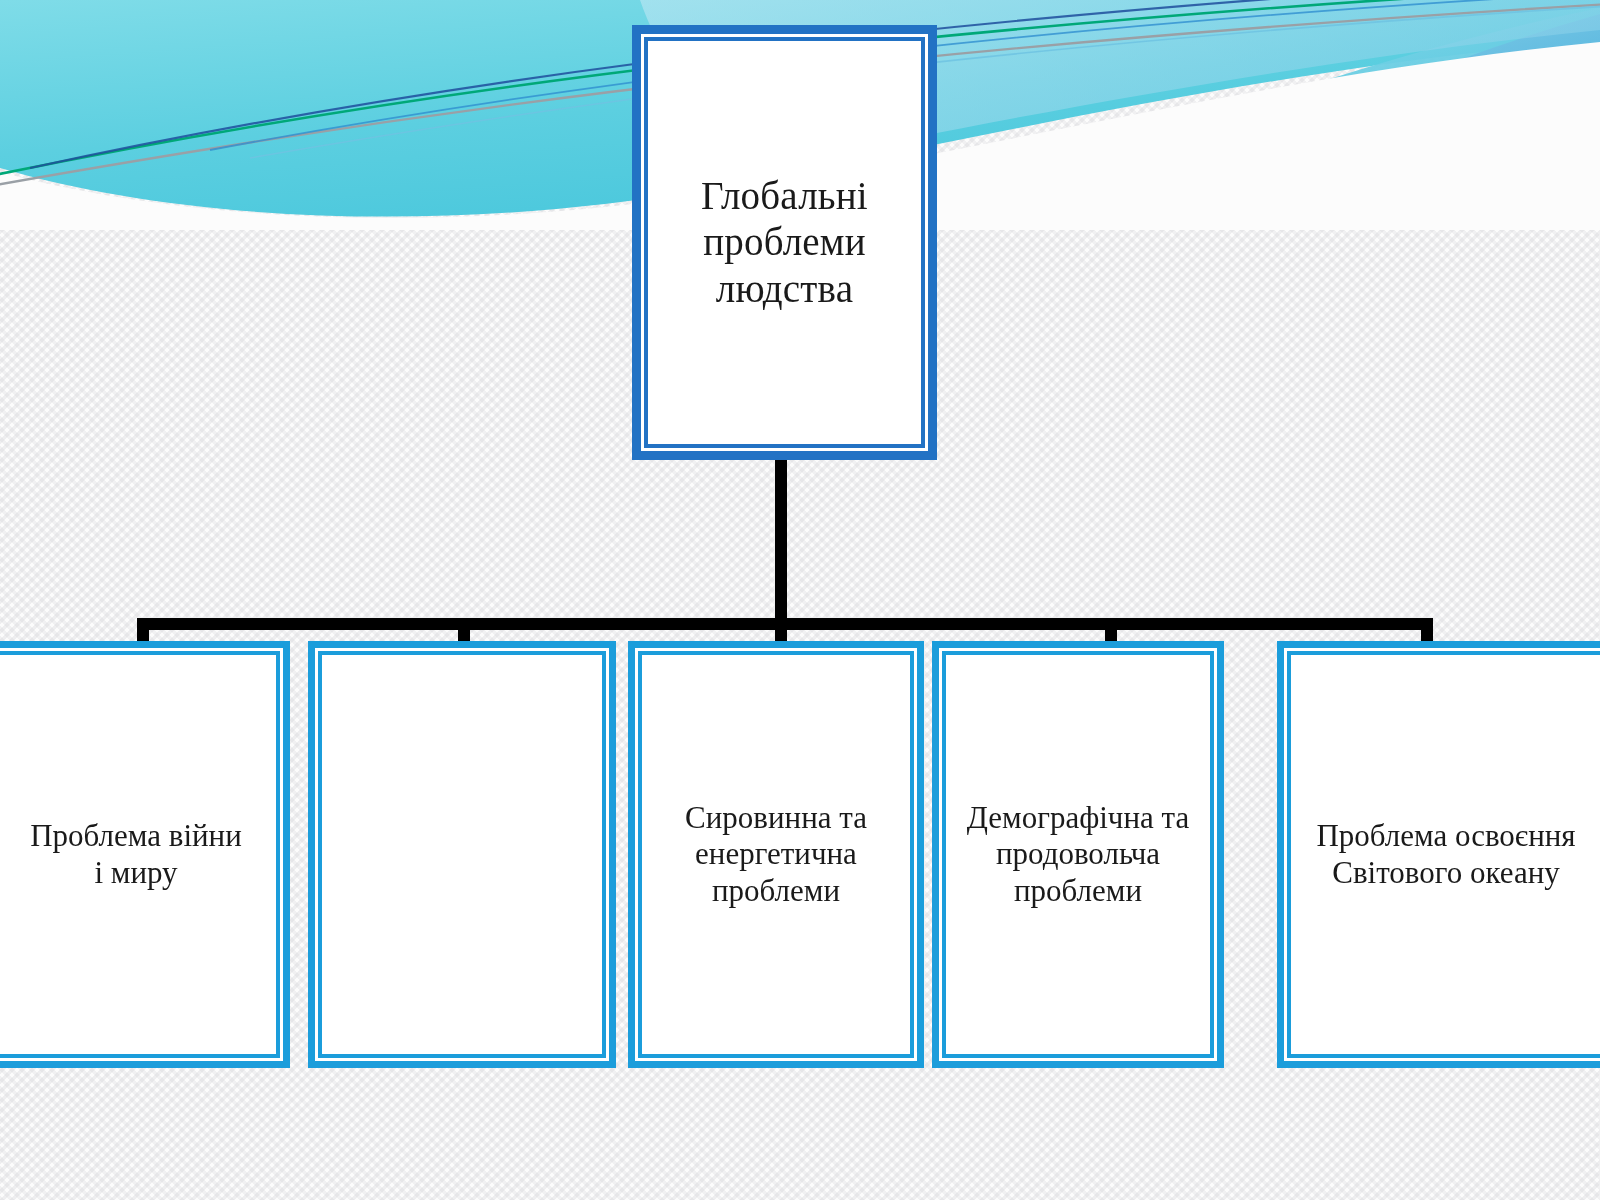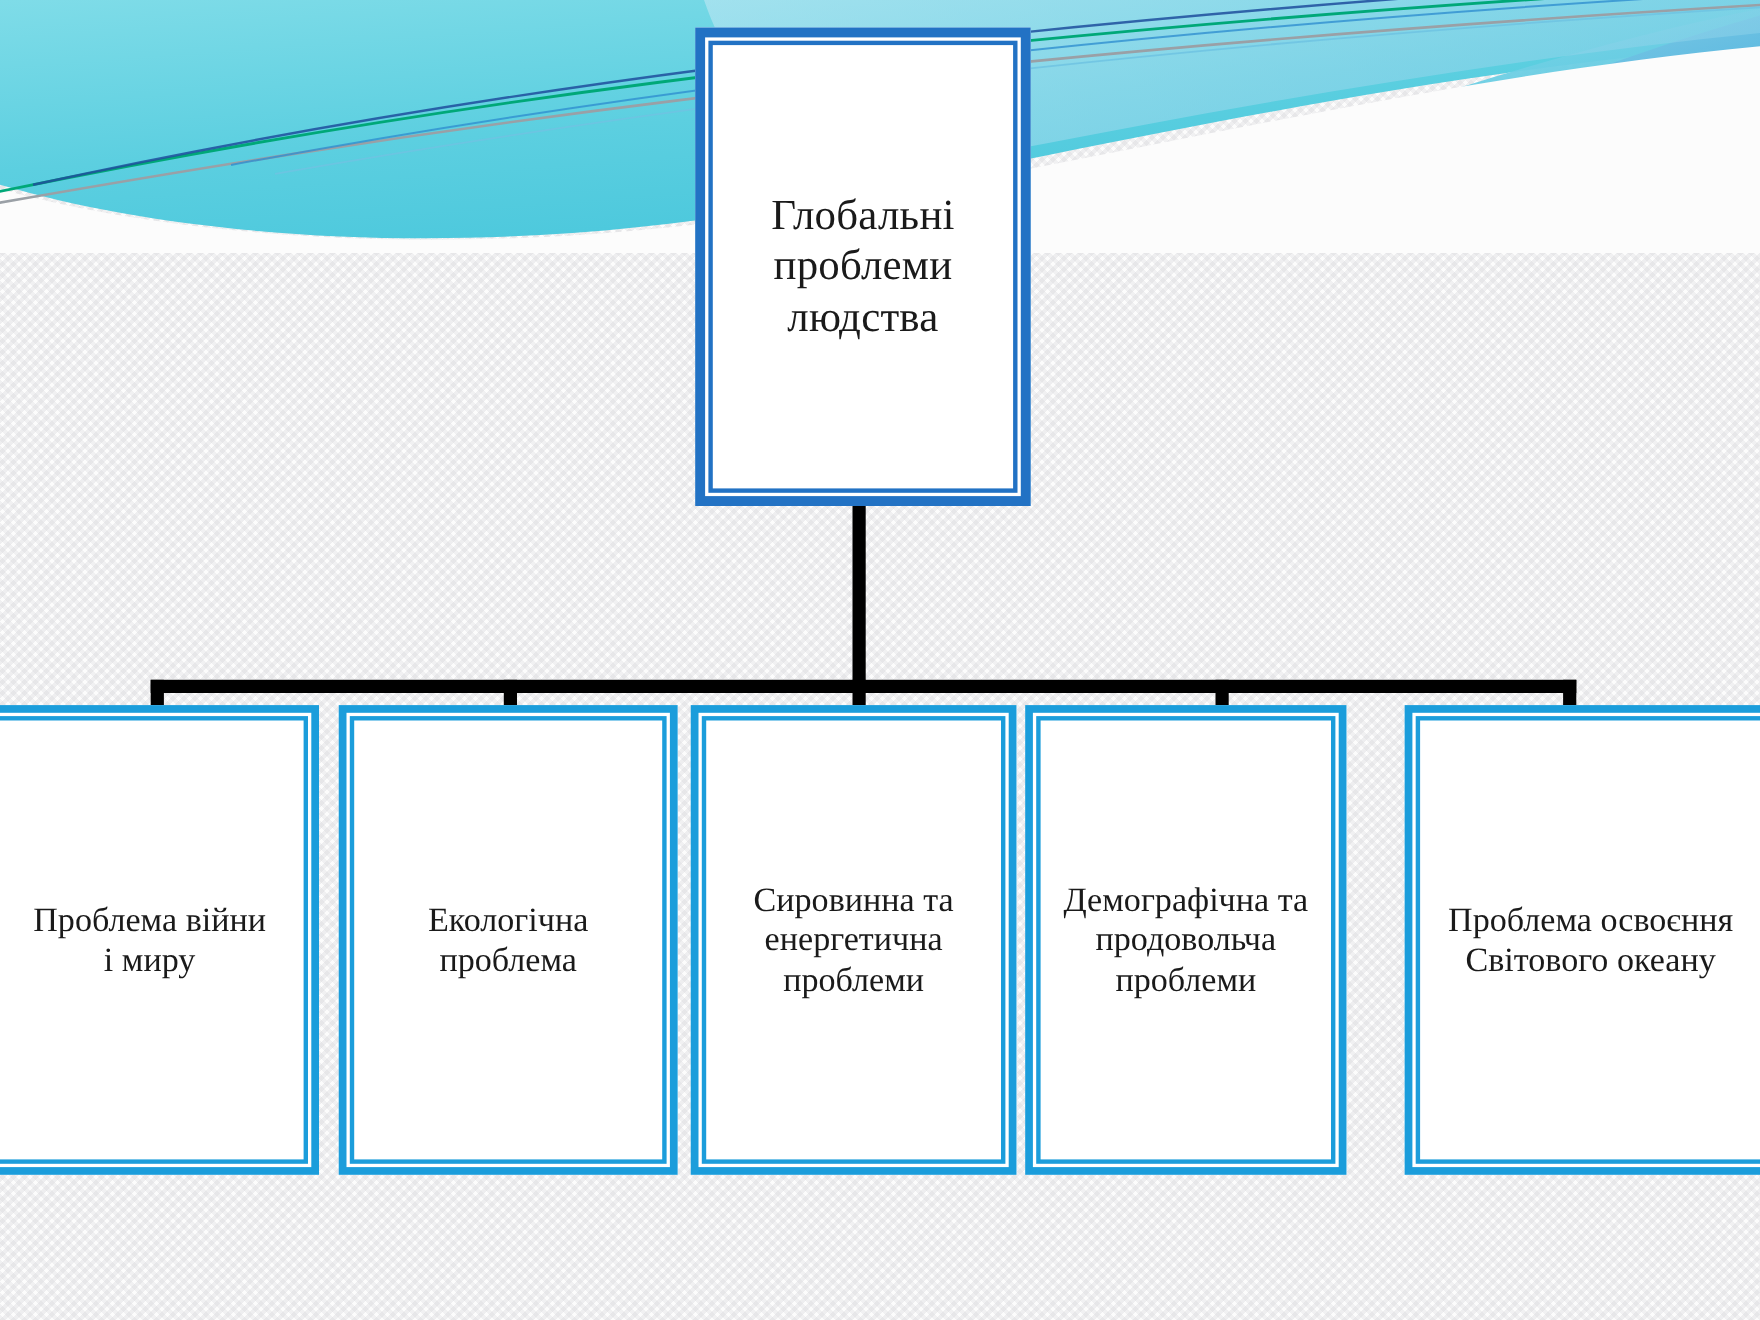--- a/index.html
+++ b/index.html
@@ -52,21 +52,21 @@
   .conn {
     position: absolute;
     background: #000000;
     z-index: 4;
   }
 
   
   .node {
     position: absolute;
     box-sizing: border-box;
-    background: #7dd3fc;
+    background: #84cc16;
     z-index: 5;
     display: flex;
     align-items: center;
     justify-content: center;
   }
 
   
   .node .frame-outer {
     position: absolute;
     inset: 0;
@@ -175,22 +175,20 @@
     <div class="node child" style="left:-18px; top:641px; width:308px; height:427px;">
       <div class="frame-outer"></div>
       <div class="frame-inner"></div>
       <div class="node-text">Проблема війни
 і миру</div>
     </div>
 
     <div class="node child" style="left:308px; top:641px; width:308px; height:427px;">
       <div class="frame-outer"></div>
       <div class="frame-inner"></div>
-      <div class="node-text">Екологічна
-проблема</div>
     </div>
 
     <div class="node child wide" style="left:628px; top:641px; width:296px; height:427px;">
       <div class="frame-outer"></div>
       <div class="frame-inner"></div>
       <div class="node-text">Сировинна та
 енергетична
 проблеми</div>
     </div>
 

